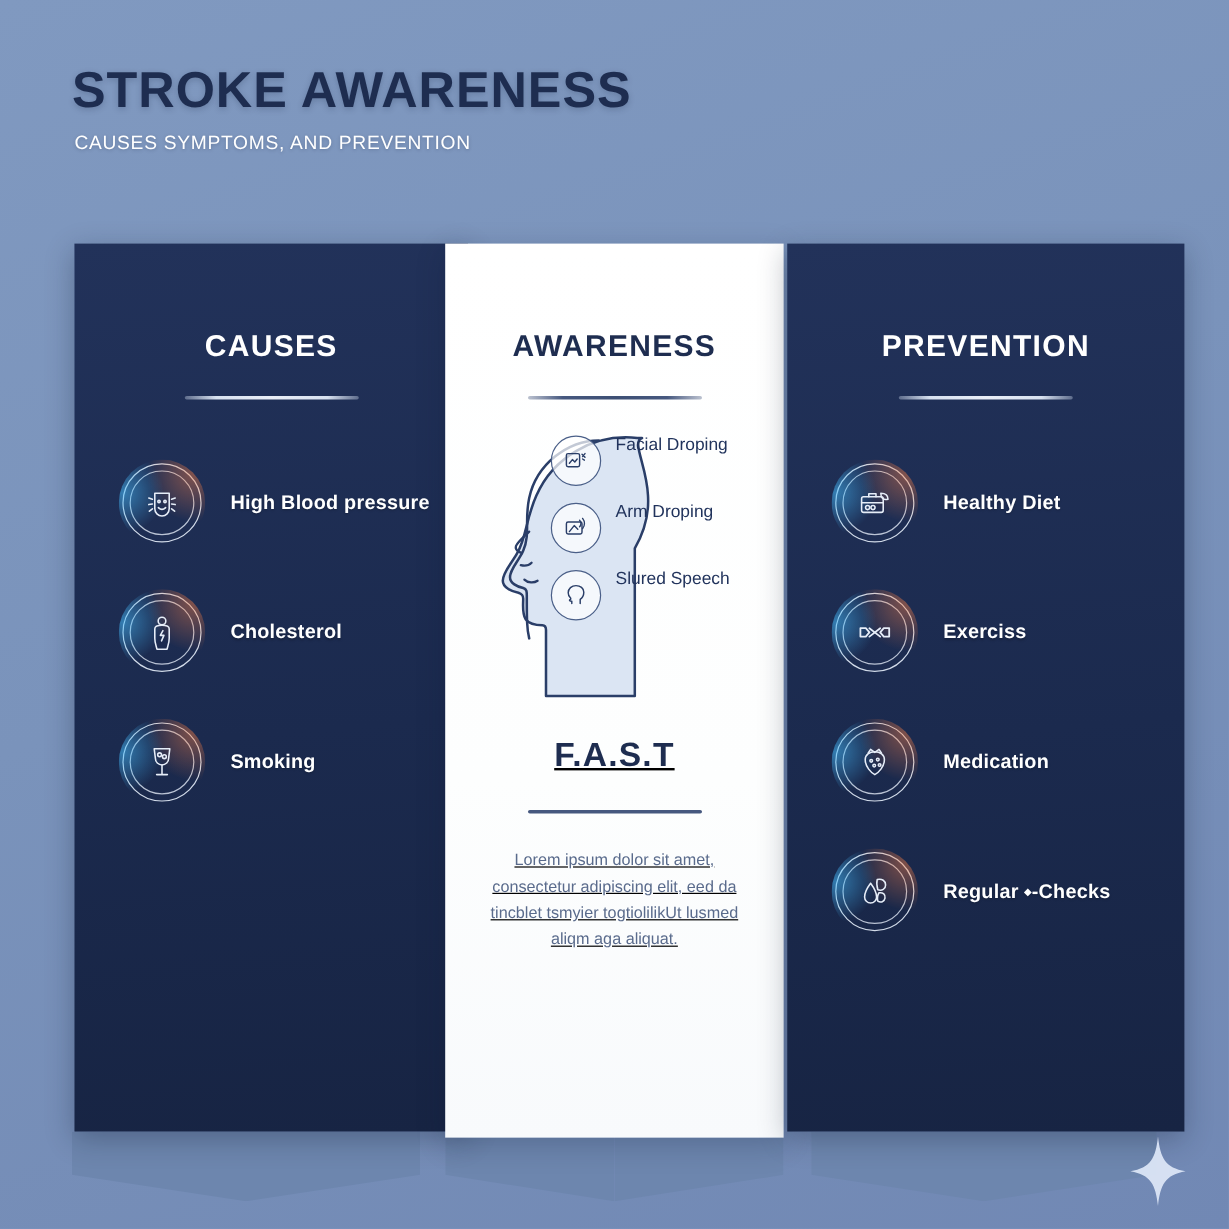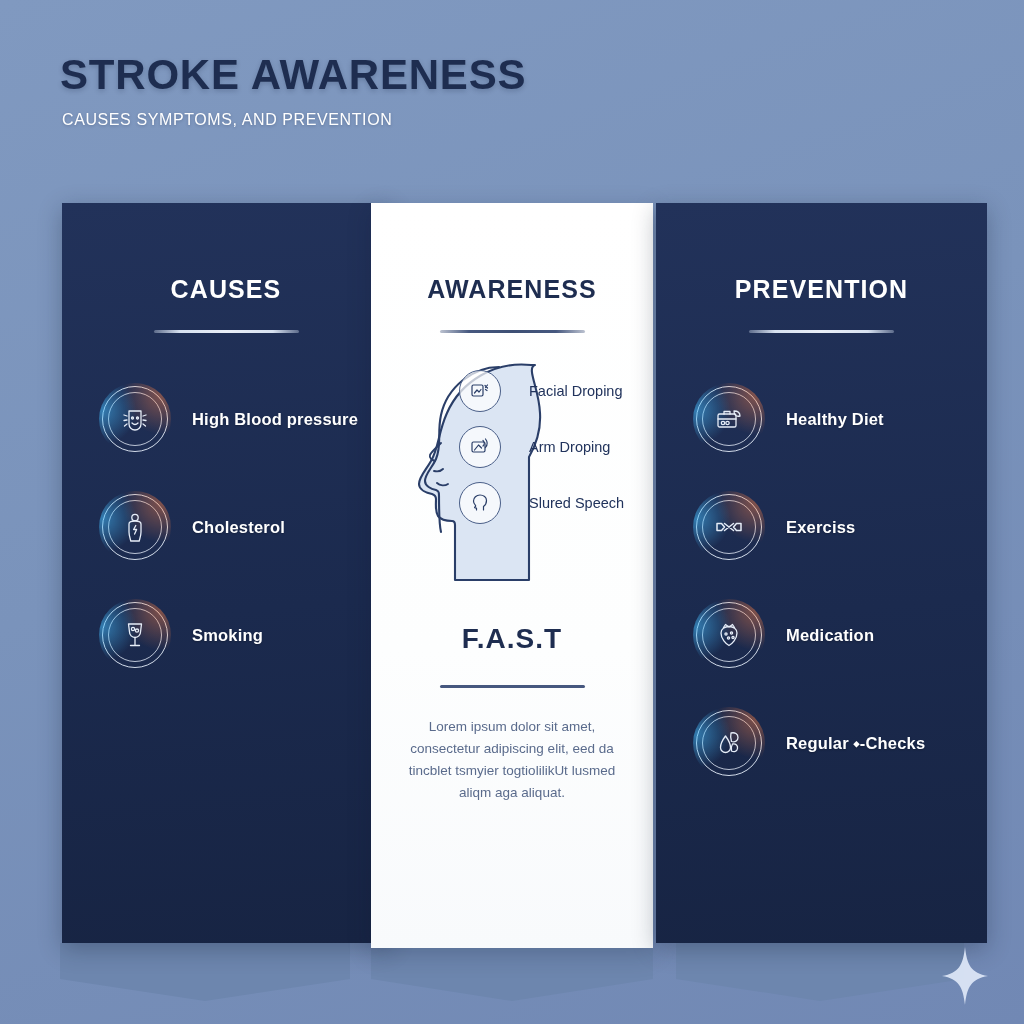--- a/index.html
+++ b/index.html
@@ -169,44 +169,44 @@
   .sym-list {
     position: absolute;
     left: 88px;
     top: 4px;
     margin: 0;
     padding: 0;
     list-style: none;
   }
   .sym-item {
     display: flex;
-    align-items: center;
+    align-items: flex-start;
     height: 56px;
-    gap: 16px;
   }
   .sym-badge {
     flex: 0 0 auto;
     width: 40px;
     height: 40px;
     border-radius: 50%;
     border: 1.5px solid #4a5f88;
     background: rgba(255,255,255,0.72);
     display: flex;
     align-items: center;
     justify-content: center;
   }
   .sym-label {
     margin-left: 12px;
     font-size: 14.5px;
     color: #21335c;
     white-space: nowrap;
   }
   .fast-block {
-    margin-top: 32px;
+    margin-top: 22px;
     text-align: center;
+    text-decoration: underline;
   }
   .fast-title {
     font-size: 28px;
     font-weight: bold;
     letter-spacing: 1px;
     color: #1e2d50;
     margin: 0;
   }
   .fast-rule {
     height: 2.5px;

